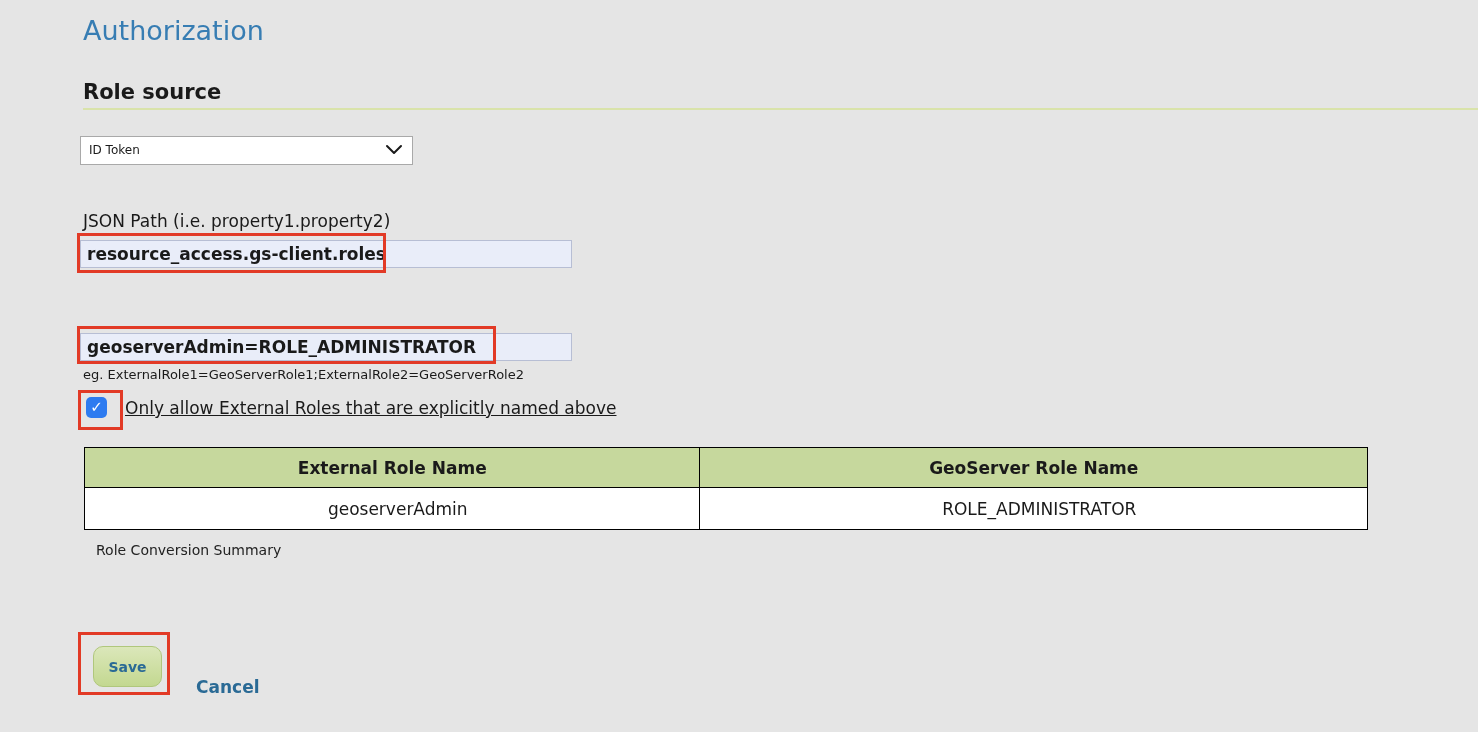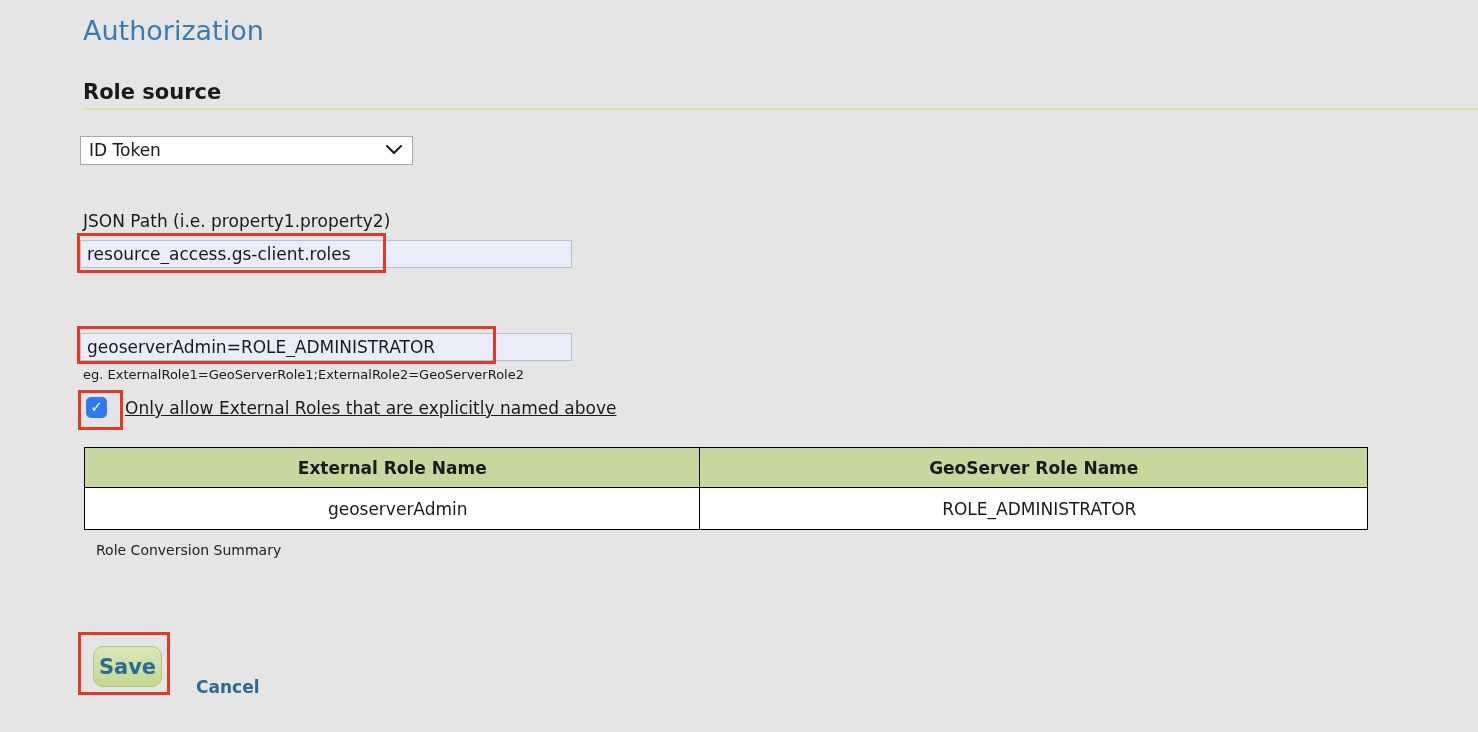--- a/index.html
+++ b/index.html
@@ -47,39 +47,40 @@
   }
   .select-wrap{
     position:absolute;left:80px;top:136px;width:333px;height:29px;
   }
   .select-wrap select{
     -webkit-appearance:none;appearance:none;
     width:100%;height:100%;
     background:#ffffff;
     border:1px solid var(--select-border);
     border-radius:0;
-    font-family:inherit;font-size:17px;color:var(--text-dark);
+    font-family:inherit;font-size:12px;color:var(--text-dark);
     padding:0 30px 1px 8px;
   }
   .select-chevron{
     position:absolute;right:10px;top:8px;
     pointer-events:none;
   }
   .field-label{
     position:absolute;left:83px;
     font-size:17px;color:var(--text-dark);
   }
   .label-json-path{top:211px;}
   .label-role-converter{top:304px;}
   .text-input{
     position:absolute;left:80px;width:492px;height:28px;
     background:var(--input-bg);
     border:1px solid var(--input-border);
     font-family:inherit;font-size:17px;color:var(--text-dark);
     padding:0 6px;
+    font-weight:bold;
   }
   .input-json-path{top:240px;}
   .input-role-converter{top:333px;}
   .hint-text{
     position:absolute;left:83px;top:367px;
     font-size:13px;color:var(--text-dark);
   }
   .annotation-box{
     position:absolute;
     border:3px solid var(--annotation-red);
@@ -128,21 +129,21 @@
   .table-caption{
     position:absolute;left:96px;top:542px;width:1284px;
     text-align:left;font-size:14px;color:#222222;
   }
   .save-button{
     position:absolute;left:93px;top:646px;
     width:69px;height:41px;
     background:linear-gradient(to bottom,var(--save-grad-top),var(--save-grad-bottom));
     border:1px solid var(--save-border);
     border-radius:10px;
-    font-family:inherit;font-size:21px;font-weight:700;
+    font-family:inherit;font-size:14px;font-weight:700;
     color:var(--link-blue);
     cursor:pointer;
   }
   .cancel-link{
     position:absolute;left:196px;top:657px;
     font-size:17px;font-weight:700;
     color:var(--link-blue);
     text-decoration:none;
     cursor:pointer;
     margin-top:20px;

